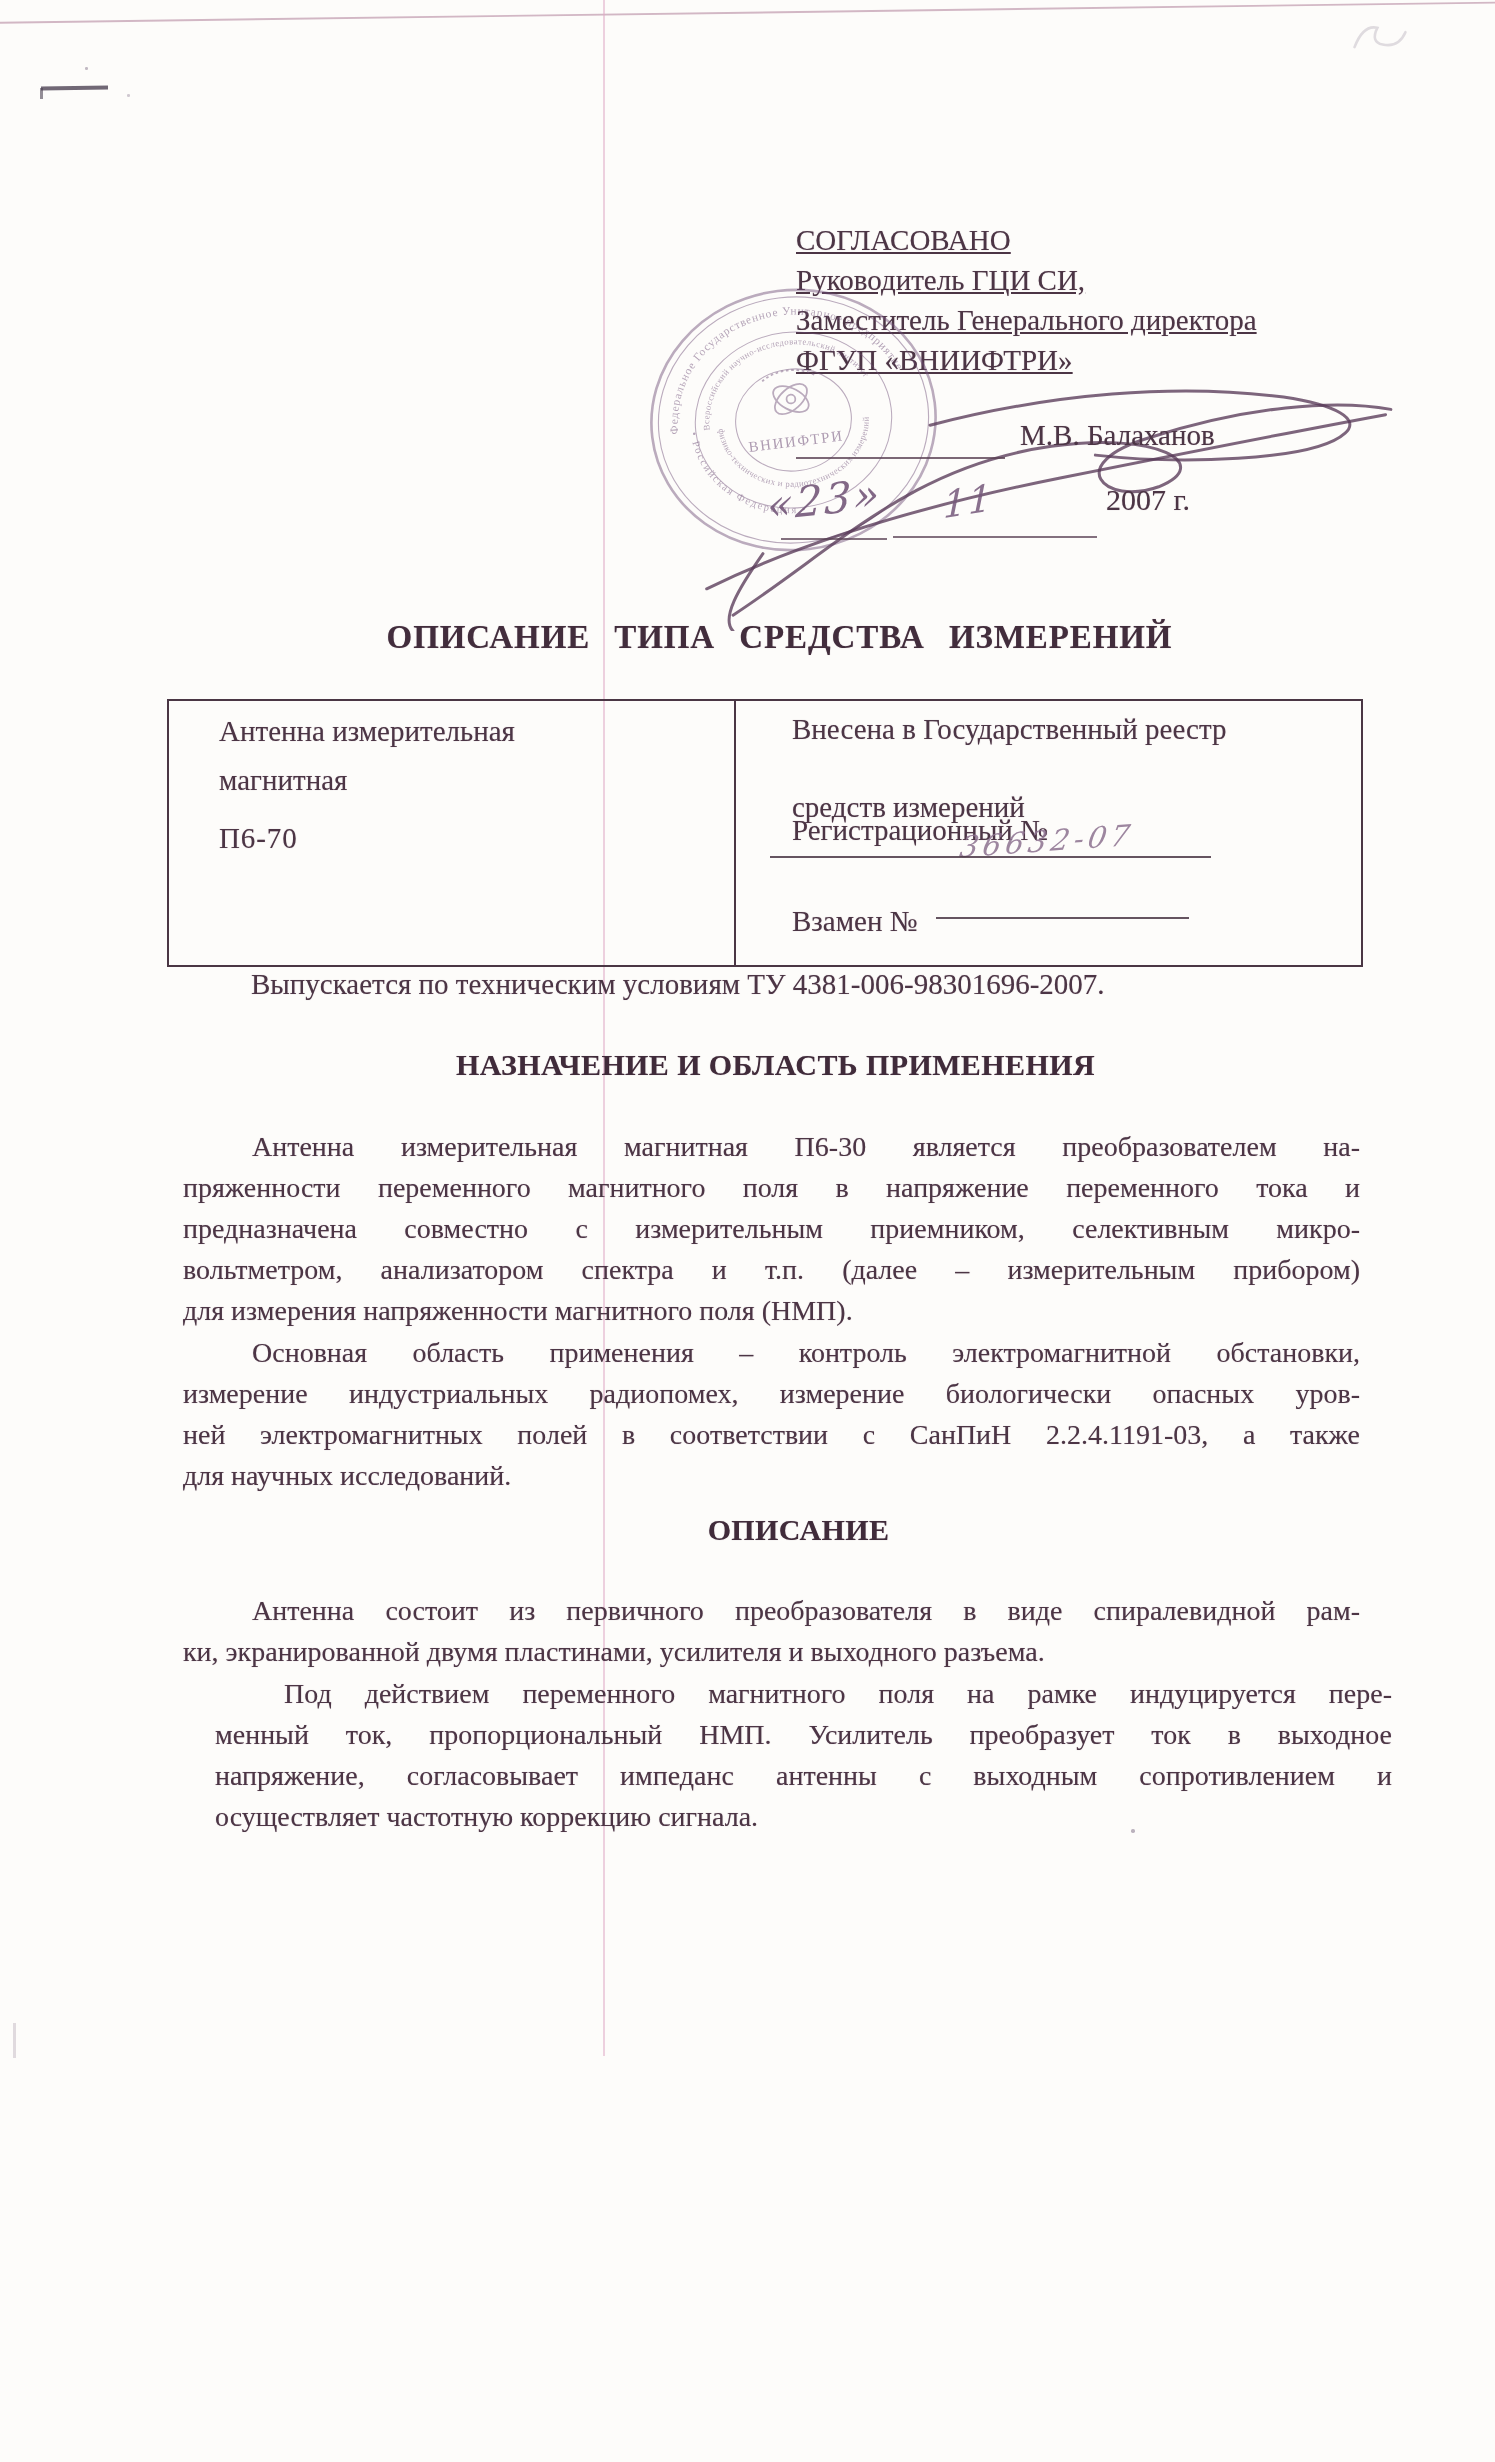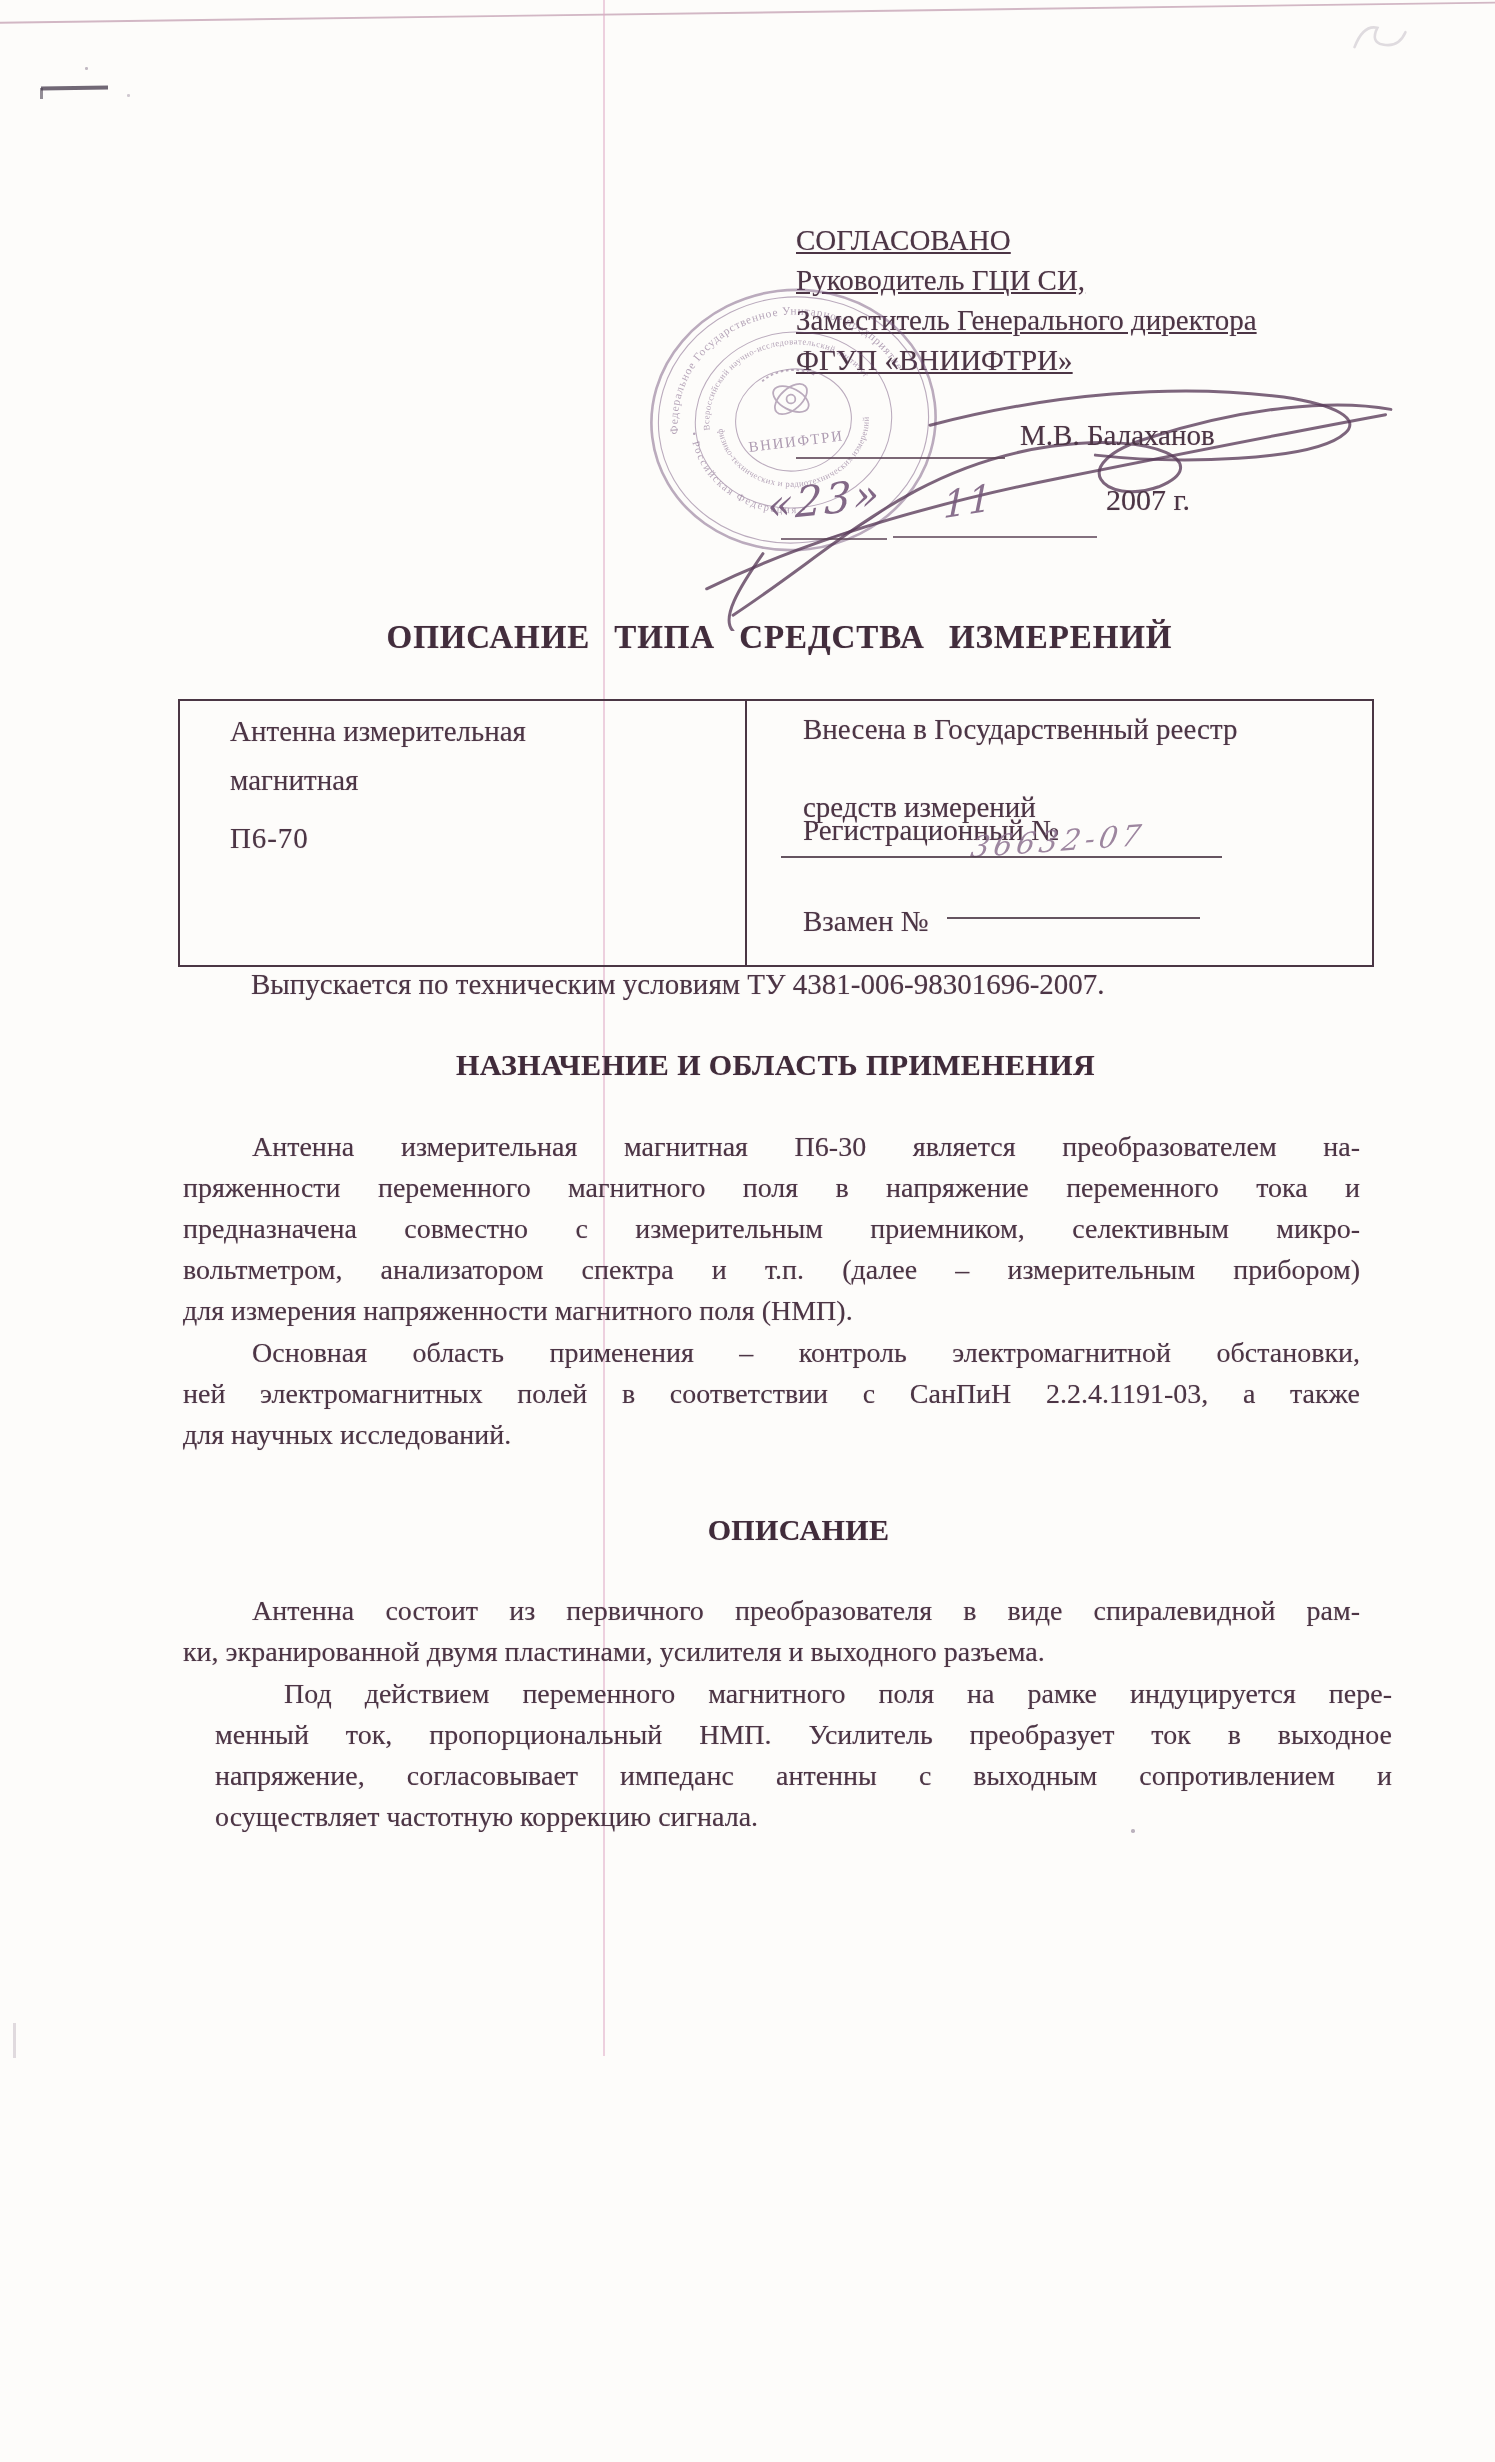--- a/index.html
+++ b/index.html
@@ -25,21 +25,21 @@
   .date-year{left:1106px;top:483px;font-size:30px;white-space:nowrap;}
   .date-line-a{left:781px;top:538px;width:106px;border-bottom:2.2px solid #5a4154;opacity:.75;}
   .date-line-b{left:893px;top:536px;width:204px;border-bottom:2.2px solid #5a4154;opacity:.75;}
   
   .doc-title{left:32px;top:619px;width:1495px;text-align:center;font-size:33px;font-weight:bold;
              letter-spacing:0.9px;word-spacing:15px;color:#422d3c;}
   .h-sec{width:1495px;text-align:center;font-size:30px;font-weight:bold;color:#402b3a;letter-spacing:0.4px;}
   .h-purpose{left:28px;top:1048px;}
   .h-desc{left:51px;top:1513px;}
   
-  .reg-table{left:178px;top:699px;width:1192px;height:264px;border:2.6px solid #4a3644;}
+  .reg-table{left:167px;top:699px;width:1192px;height:264px;border:2.6px solid #4a3644;}
   .reg-split{left:565px;top:0;width:2.2px;height:264px;background:#4a3644;}
   .reg-table .cell-text{position:absolute;font-size:29px;white-space:nowrap;}
   .model{font-size:42px;letter-spacing:0.9px;}
   .u-line{position:absolute;border-bottom:2.2px solid #4a3644;opacity:.85;}
   .hw-reg{left:791px;top:123px;font-size:33px;transform:rotate(-4deg) skewX(-14deg);
           letter-spacing:4.4px;color:#8d7290;opacity:.85;}
   
   .tu-line{left:251px;top:968px;font-size:29px;white-space:nowrap;}
   .para{left:183px;width:1177px;font-size:28px;}
   .jline{text-align:justify;text-align-last:justify;height:41px;line-height:41px;overflow:visible;
@@ -158,20 +158,21 @@
 <div class="abs h-sec h-purpose ink">НАЗНАЧЕНИЕ И ОБЛАСТЬ ПРИМЕНЕНИЯ</div>
 <div class="abs para" style="top:1126px;">
     <div class="jline jfirst">Антенна  измерительная  магнитная  П6-30  является  преобразователем  на-</div>
     <div class="jline">пряженности переменного магнитного поля в напряжение переменного тока и</div>
     <div class="jline">предназначена совместно с измерительным приемником, селективным микро-</div>
     <div class="jline">вольтметром, анализатором спектра и т.п. (далее – измерительным прибором)</div>
     <div class="jline jlast">для измерения напряженности магнитного поля (НМП).</div>
   </div>
 <div class="abs para" style="top:1332px;">
     <div class="jline jfirst">Основная  область  применения  –  контроль  электромагнитной  обстановки,</div>
+    <div class="jline">измерение индустриальных радиопомех, измерение биологически опасных уров-</div>
     <div class="jline">ней электромагнитных полей в соответствии с СанПиН 2.2.4.1191-03, а также</div>
     <div class="jline jlast">для научных исследований.</div>
   </div>
 
 <div class="abs h-sec h-desc ink">ОПИСАНИЕ</div>
 <div class="abs para" style="top:1590px;">
     <div class="jline jfirst">Антенна состоит из первичного преобразователя в виде спиралевидной рам-</div>
     <div class="jline jlast">ки, экранированной двумя пластинами, усилителя и выходного разъема.</div>
   </div>
 <div class="abs para" style="top:1673px;margin-left:32px;">

